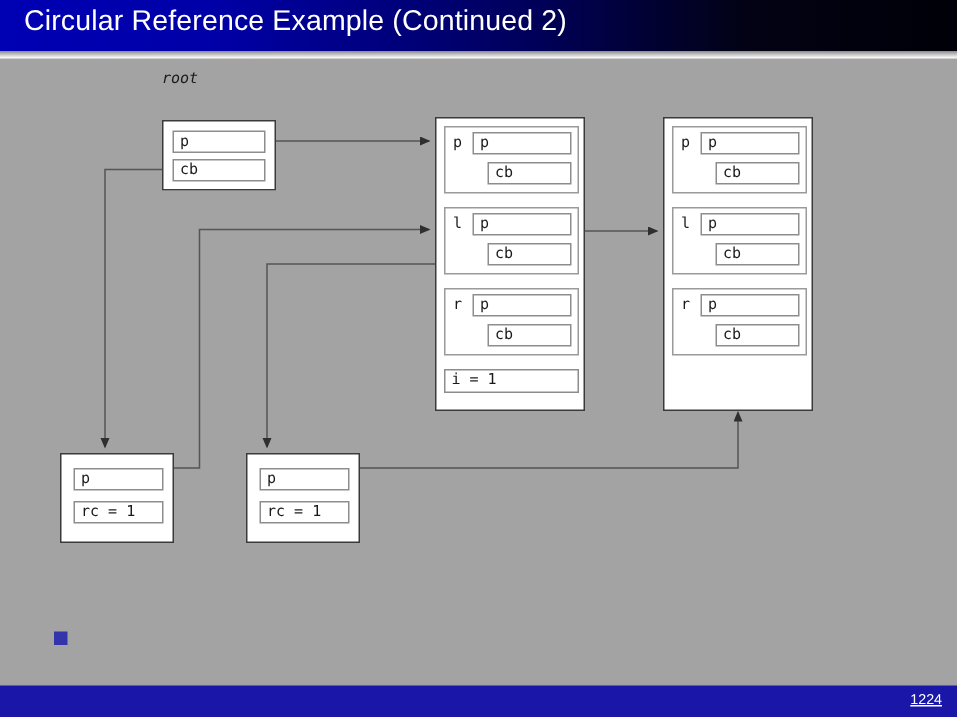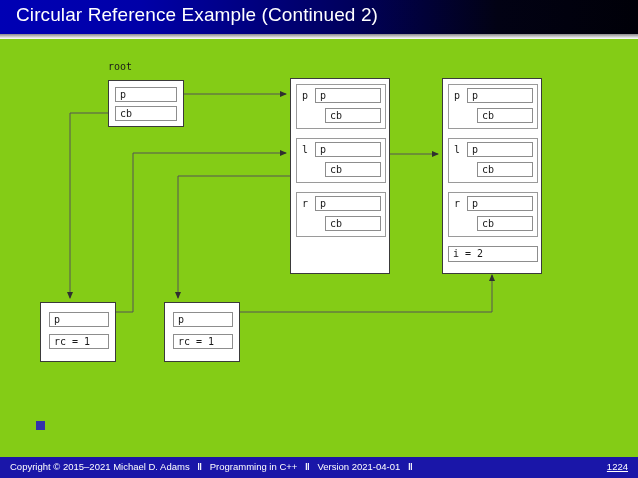--- a/index.html
+++ b/index.html
@@ -4,21 +4,21 @@
 <style>
   html, body {
     margin: 0;
     padding: 0;
     background: #ffffff;
   }
   #slide {
     position: relative;
     width: 638px;
     height: 478px;
-    background: #84cc16;
+    background: #a3a3a3;
     overflow: hidden;
     font-family: "Liberation Sans", sans-serif;
   }
 
   
   #titlebar {
     position: absolute;
     left: 0; top: 0;
     width: 638px; height: 34px;
     background: linear-gradient(to right, #0000b4 0%, #0000a8 22%, #00005c 55%, #020214 78%, #000008 100%);
@@ -173,21 +173,21 @@
         <path d="M113,273 L133,273 L133,114 L286,114" marker-end="url(#ah)"></path>
 
         <path d="M316,137 L178,137 L178,259" marker-end="url(#ah)"></path>
 
         <path d="M374,115 L438,115" marker-end="url(#ah)"></path>
 
         <path d="M236,273 L492,273 L492,236" marker-end="url(#ah)"></path>
       </g>
     </svg>
 
-    <div class="caption" style="left:108px; top:22px;">root</div>
+    <div class="caption" style="left:108px; top:8px;font-style:italic;">root</div>
 
     <div class="node" style="left:108px; top:41px; width:76px; height:47px;">
       <div class="field" style="left:6px; top:6px; width:62px; height:15px;">p</div>
       <div class="field" style="left:6px; top:25px; width:62px; height:15px;">cb</div>
     </div>
 
     <div class="node" style="left:290px; top:39px; width:100px; height:196px;">
 
       <div class="group" style="left:5px; top:5px; width:90px; height:45px;">
         <div class="tag" style="left:5px; top:5px;">p</div>
@@ -200,20 +200,21 @@
         <div class="field" style="left:18px; top:3px; width:66px; height:15px;">p</div>
         <div class="field" style="left:28px; top:23px; width:56px; height:15px;">cb</div>
       </div>
 
       <div class="group" style="left:5px; top:113px; width:90px; height:45px;">
         <div class="tag" style="left:5px; top:5px;">r</div>
         <div class="field" style="left:18px; top:3px; width:66px; height:15px;">p</div>
         <div class="field" style="left:28px; top:23px; width:56px; height:15px;">cb</div>
       </div>
 
+      <div class="field" style="left:5px; top:167px; width:90px; height:16px;">i = 1</div>
     </div>
 
     <div class="node" style="left:442px; top:39px; width:100px; height:196px;">
 
       <div class="group" style="left:5px; top:5px; width:90px; height:45px;">
         <div class="tag" style="left:5px; top:5px;">p</div>
         <div class="field" style="left:18px; top:3px; width:66px; height:15px;">p</div>
         <div class="field" style="left:28px; top:23px; width:56px; height:15px;">cb</div>
       </div>
 
@@ -222,44 +223,35 @@
         <div class="field" style="left:18px; top:3px; width:66px; height:15px;">p</div>
         <div class="field" style="left:28px; top:23px; width:56px; height:15px;">cb</div>
       </div>
 
       <div class="group" style="left:5px; top:113px; width:90px; height:45px;">
         <div class="tag" style="left:5px; top:5px;">r</div>
         <div class="field" style="left:18px; top:3px; width:66px; height:15px;">p</div>
         <div class="field" style="left:28px; top:23px; width:56px; height:15px;">cb</div>
       </div>
 
-      <div class="field" style="left:5px; top:167px; width:90px; height:16px;">i = 2</div>
     </div>
 
     <div class="node" style="left:40px; top:263px; width:76px; height:60px;">
       <div class="field" style="left:8px; top:9px; width:60px; height:15px;">p</div>
       <div class="field" style="left:8px; top:31px; width:60px; height:15px;">rc = 1</div>
     </div>
 
     <div class="node" style="left:164px; top:263px; width:76px; height:60px;">
       <div class="field" style="left:8px; top:9px; width:60px; height:15px;">p</div>
       <div class="field" style="left:8px; top:31px; width:60px; height:15px;">rc = 1</div>
     </div>
 
   </div>
 
   <div id="bullet-row">
     <span class="bullet-square"></span>
   </div>
 
   <div id="footer">
-    <div class="foot-left">
-      <span>Copyright © 2015–2021 Michael D. Adams</span>
-      <span class="sep">‖</span>
-      <span>Programming in C++</span>
-      <span class="sep">‖</span>
-      <span>Version 2021-04-01</span>
-      <span class="sep">‖</span>
-    </div>
     <div class="foot-page">1224</div>
   </div>
 
 </div>
 
 </body></html>

